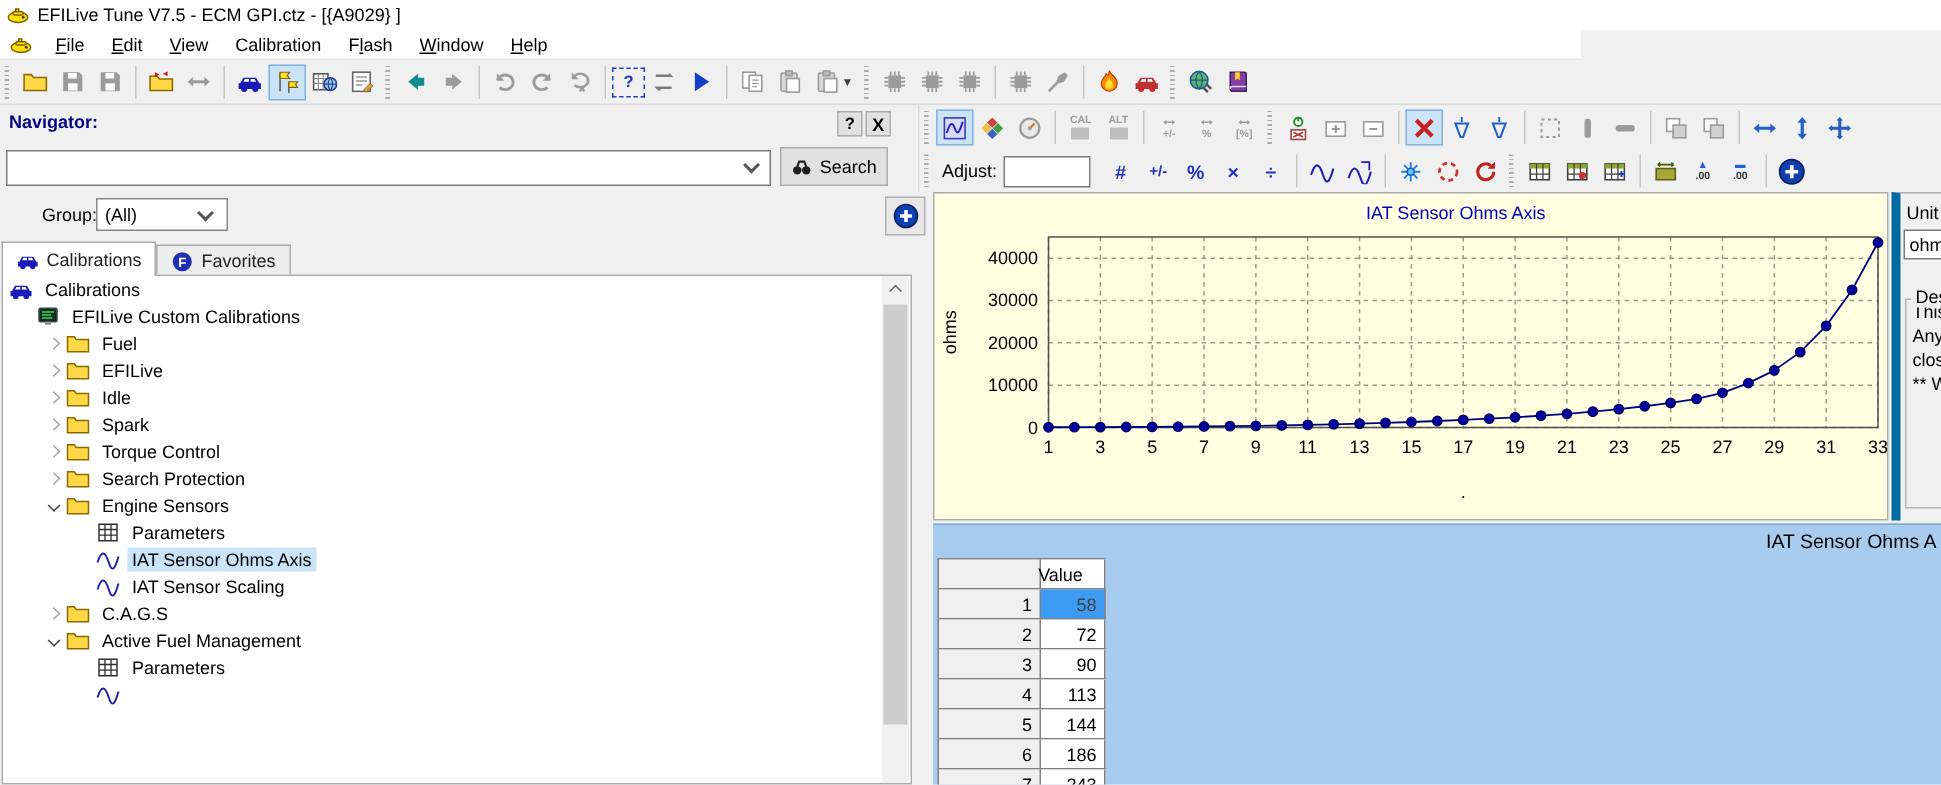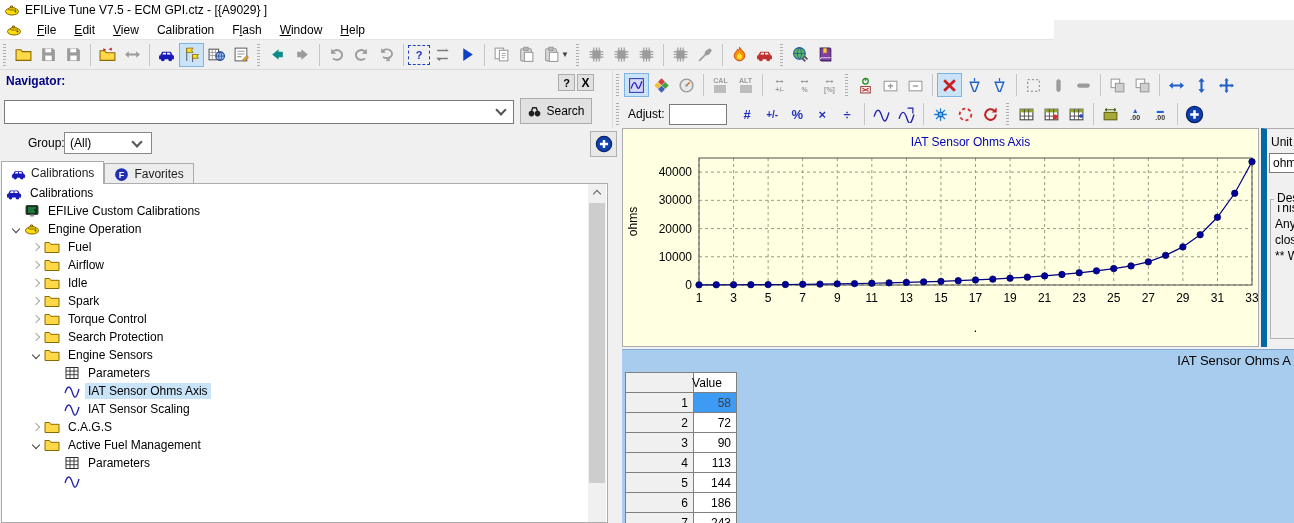--- a/index.html
+++ b/index.html
@@ -543,48 +543,38 @@
       </div>
       <div class="trow">
         <span style="width: 6px; flex: 0 0 auto;"></span>
         <span class="chev"></span>
         <svg>
           <use href="#sym-screen"></use>
         </svg>
         <span class="lbl">EFILive Custom Calibrations</span>
       </div>
       <div class="trow">
-        <span style="width: 6px; flex: 0 0 auto;"></span>
-        <span class="chev open">
-          <i></i>
-        </span>
-        <svg>
-          <use href="#sym-sub"></use>
-        </svg>
-        <span class="lbl">Engine Operation</span>
-      </div>
-      <div class="trow">
         <span style="width: 26px; flex: 0 0 auto;"></span>
         <span class="chev closed">
           <i></i>
         </span>
         <svg>
           <use href="#sym-folder"></use>
         </svg>
         <span class="lbl">Fuel</span>
       </div>
       <div class="trow">
         <span style="width: 26px; flex: 0 0 auto;"></span>
         <span class="chev closed">
           <i></i>
         </span>
         <svg>
           <use href="#sym-folder"></use>
         </svg>
-        <span class="lbl">Airflow</span>
+        <span class="lbl">EFILive</span>
       </div>
       <div class="trow">
         <span style="width: 26px; flex: 0 0 auto;"></span>
         <span class="chev closed">
           <i></i>
         </span>
         <svg>
           <use href="#sym-folder"></use>
         </svg>
         <span class="lbl">Idle</span>

